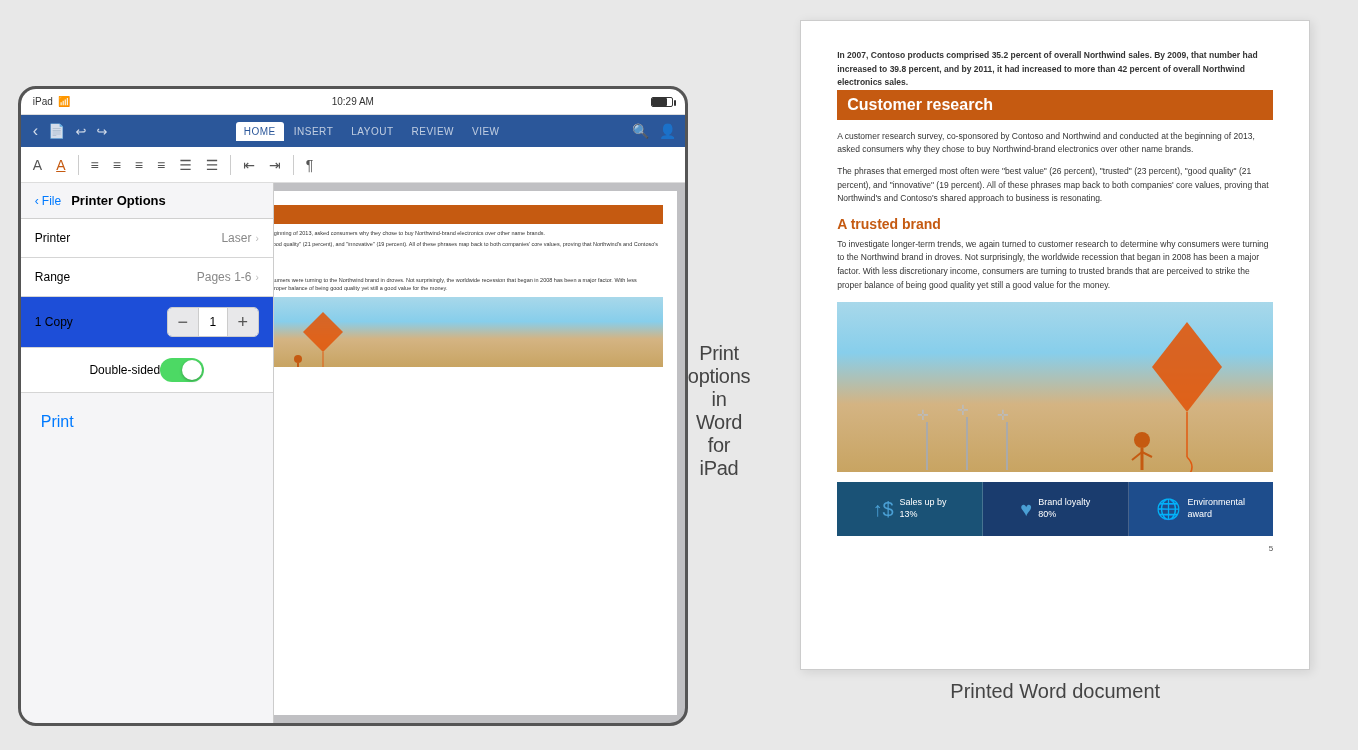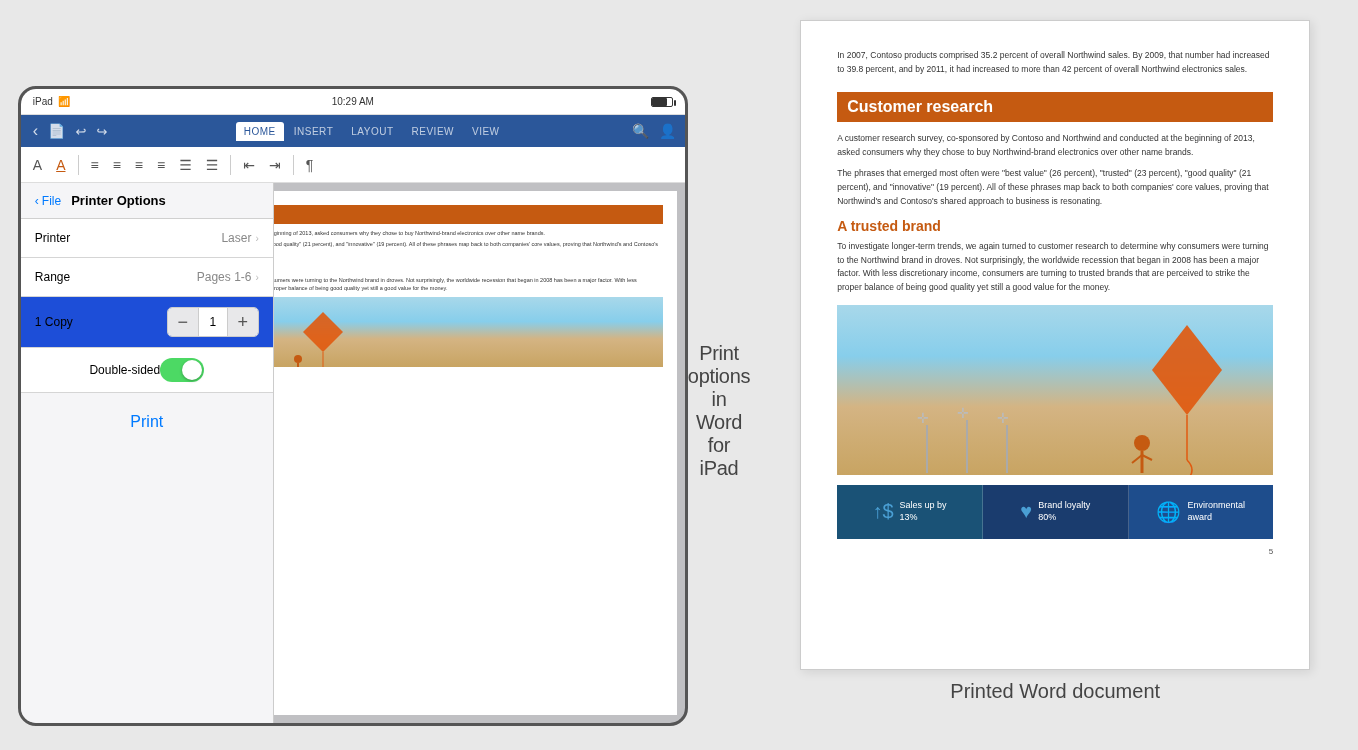--- a/index.html
+++ b/index.html
@@ -288,21 +288,20 @@
       right: 2px;
       top: 2px;
       width: 20px;
       height: 20px;
       background: #fff;
       border-radius: 50%;
       box-shadow: 0 1px 3px rgba(0,0,0,0.3);
     }
 
     .print-btn {
-      text-align: center;
       padding: 20px;
     }
     .print-btn a {
       color: #007aff;
       font-size: 16px;
       text-decoration: none;
       font-weight: 400;
       cursor: pointer;
     }
 
@@ -331,21 +330,22 @@
       min-height: 650px;
       padding: 28px 36px;
       box-shadow: 2px 2px 10px rgba(0,0,0,0.1);
       position: relative;
     }
 
     .preview-text-sm {
       font-size: 8.5px;
       line-height: 1.6;
       color: #333;
-      margin-bottom: 16px;
+      margin-bottom: 0;
+      font-weight: bold;
     }
     .preview-orange-heading {
       background: #c55a11;
       color: #fff;
       font-size: 16px;
       font-weight: bold;
       padding: 6px 10px;
       margin-bottom: 10px;
     }
     .preview-red-heading {

